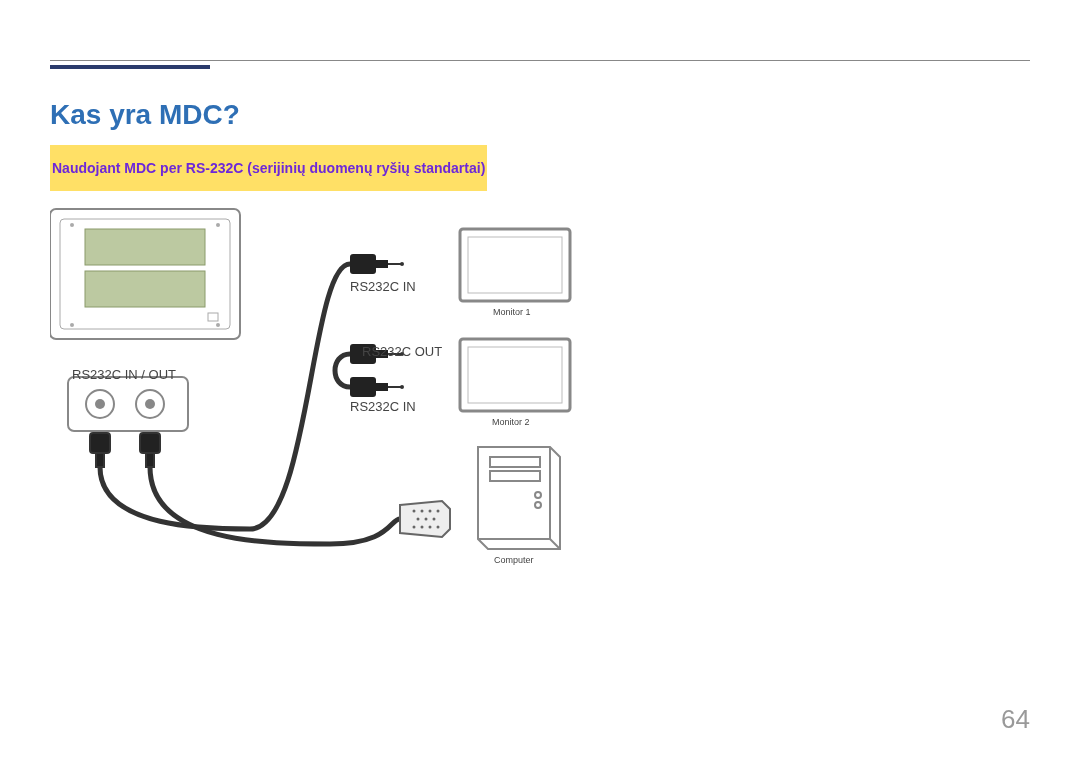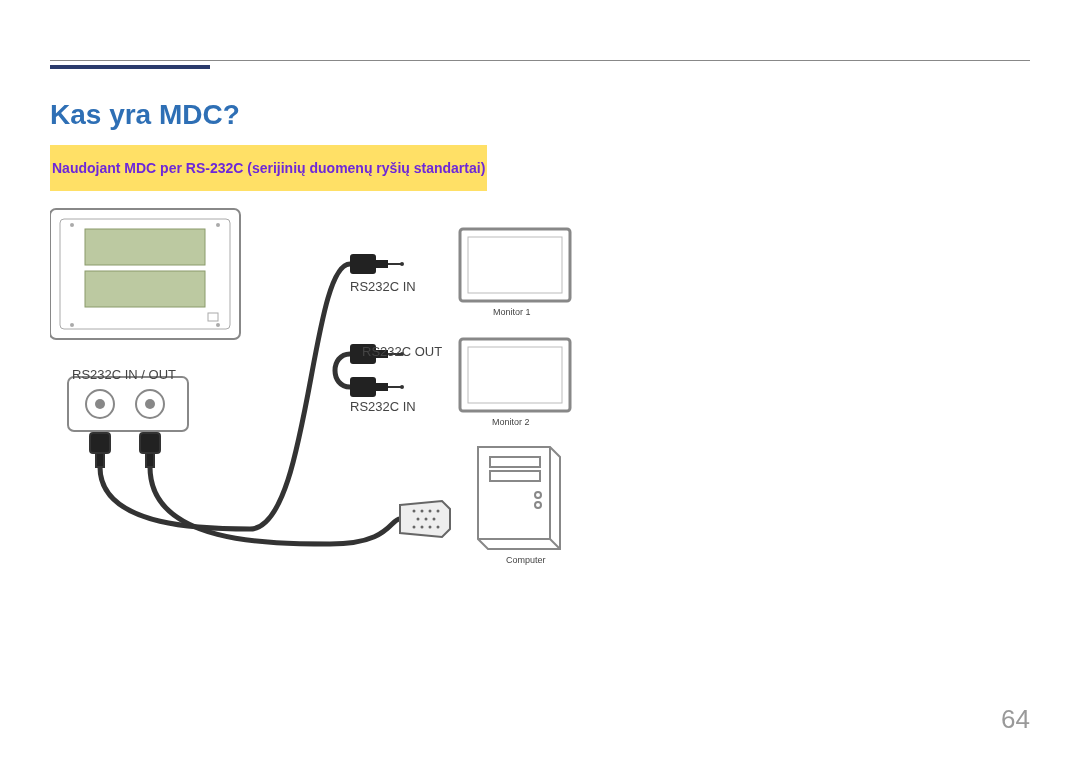--- a/index.html
+++ b/index.html
@@ -187,19 +187,19 @@
             <circle cx="488" cy="306" r="3"></circle>
           </g>
         </svg>
 
         <span class="dlabel" style="left:22px; top:168px;">RS232C IN / OUT</span>
         <span class="dlabel" style="left:300px; top:80px;">RS232C IN</span>
         <span class="dlabel" style="left:312px; top:130px;margin-top:15px;">RS232C OUT</span>
         <span class="dlabel" style="left:300px; top:200px;">RS232C IN</span>
         <span class="dlabel small" style="left:416px; top:108px;margin-left:27px;">Monitor 1</span>
         <span class="dlabel small" style="left:416px; top:218px;margin-left:26px;">Monitor 2</span>
-        <span class="dlabel small" style="left:456px; top:356px;">Computer</span>
+        <span class="dlabel small" style="left:444px; top:356px;">Computer</span>
       </div>
     </div>
   </div>
 
   <div class="page-num">64</div>
 </div>
 
 </body></html>

